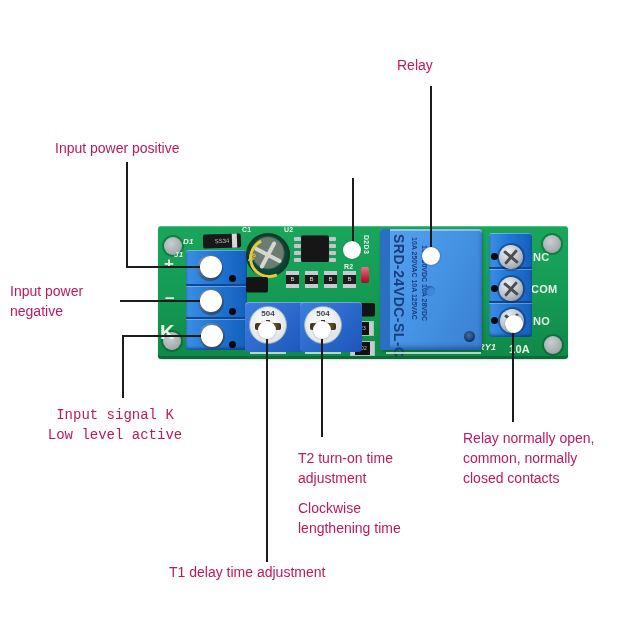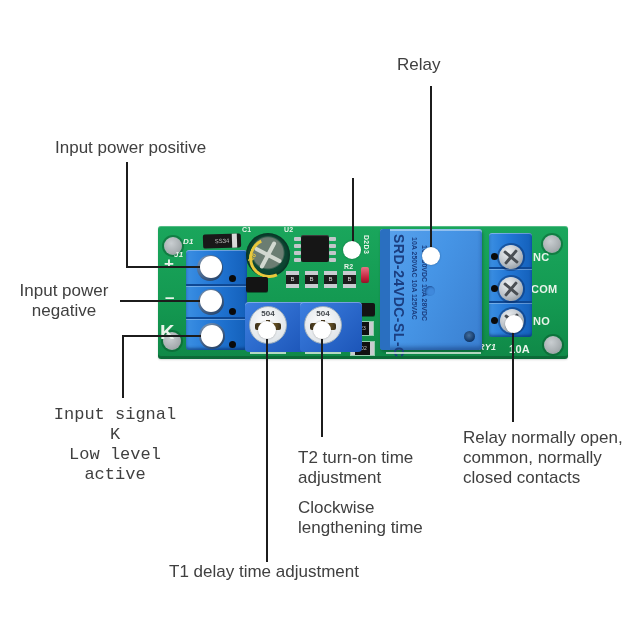--- a/index.html
+++ b/index.html
@@ -1,21 +1,21 @@
 <!DOCTYPE html>
 <html><head>
 <meta charset="utf-8">
 <style>
   html,body{margin:0;padding:0;background:#fff;}
   .canvas{position:relative;width:640px;height:640px;background:#ffffff;overflow:hidden;
           font-family:"Liberation Sans",sans-serif;}
   
-  .label{position:absolute;color:#404040;font-size:17px;line-height:20px;white-space:pre-line;}
+  .label{position:absolute;color:#be185d;font-size:14px;line-height:20px;white-space:pre-line;}
   .label.center{text-align:center;font-family:Liberation Mono, monospace;}
-  .label.right{text-align:center;}
+  .label.right{text-align:left;}
   
   .cline{position:absolute;background:#1c1c1c;z-index:5;}
   .dot{position:absolute;background:#ffffff;border-radius:50%;z-index:6;
        box-shadow:0 0 2px rgba(0,0,0,.35);}
   
   .board{position:absolute;left:158px;top:226px;width:410px;height:133px;border-radius:3px;
          background:linear-gradient(180deg,#1aa65c 0%,#149a52 55%,#0f8847 100%);
          box-shadow:inset 0 -3px 0 rgba(0,0,0,.22), inset 0 1px 0 rgba(255,255,255,.25), 0 1px 2px rgba(0,0,0,.15);
          z-index:1;}
   .hole{position:absolute;width:18px;height:18px;border-radius:50%;

